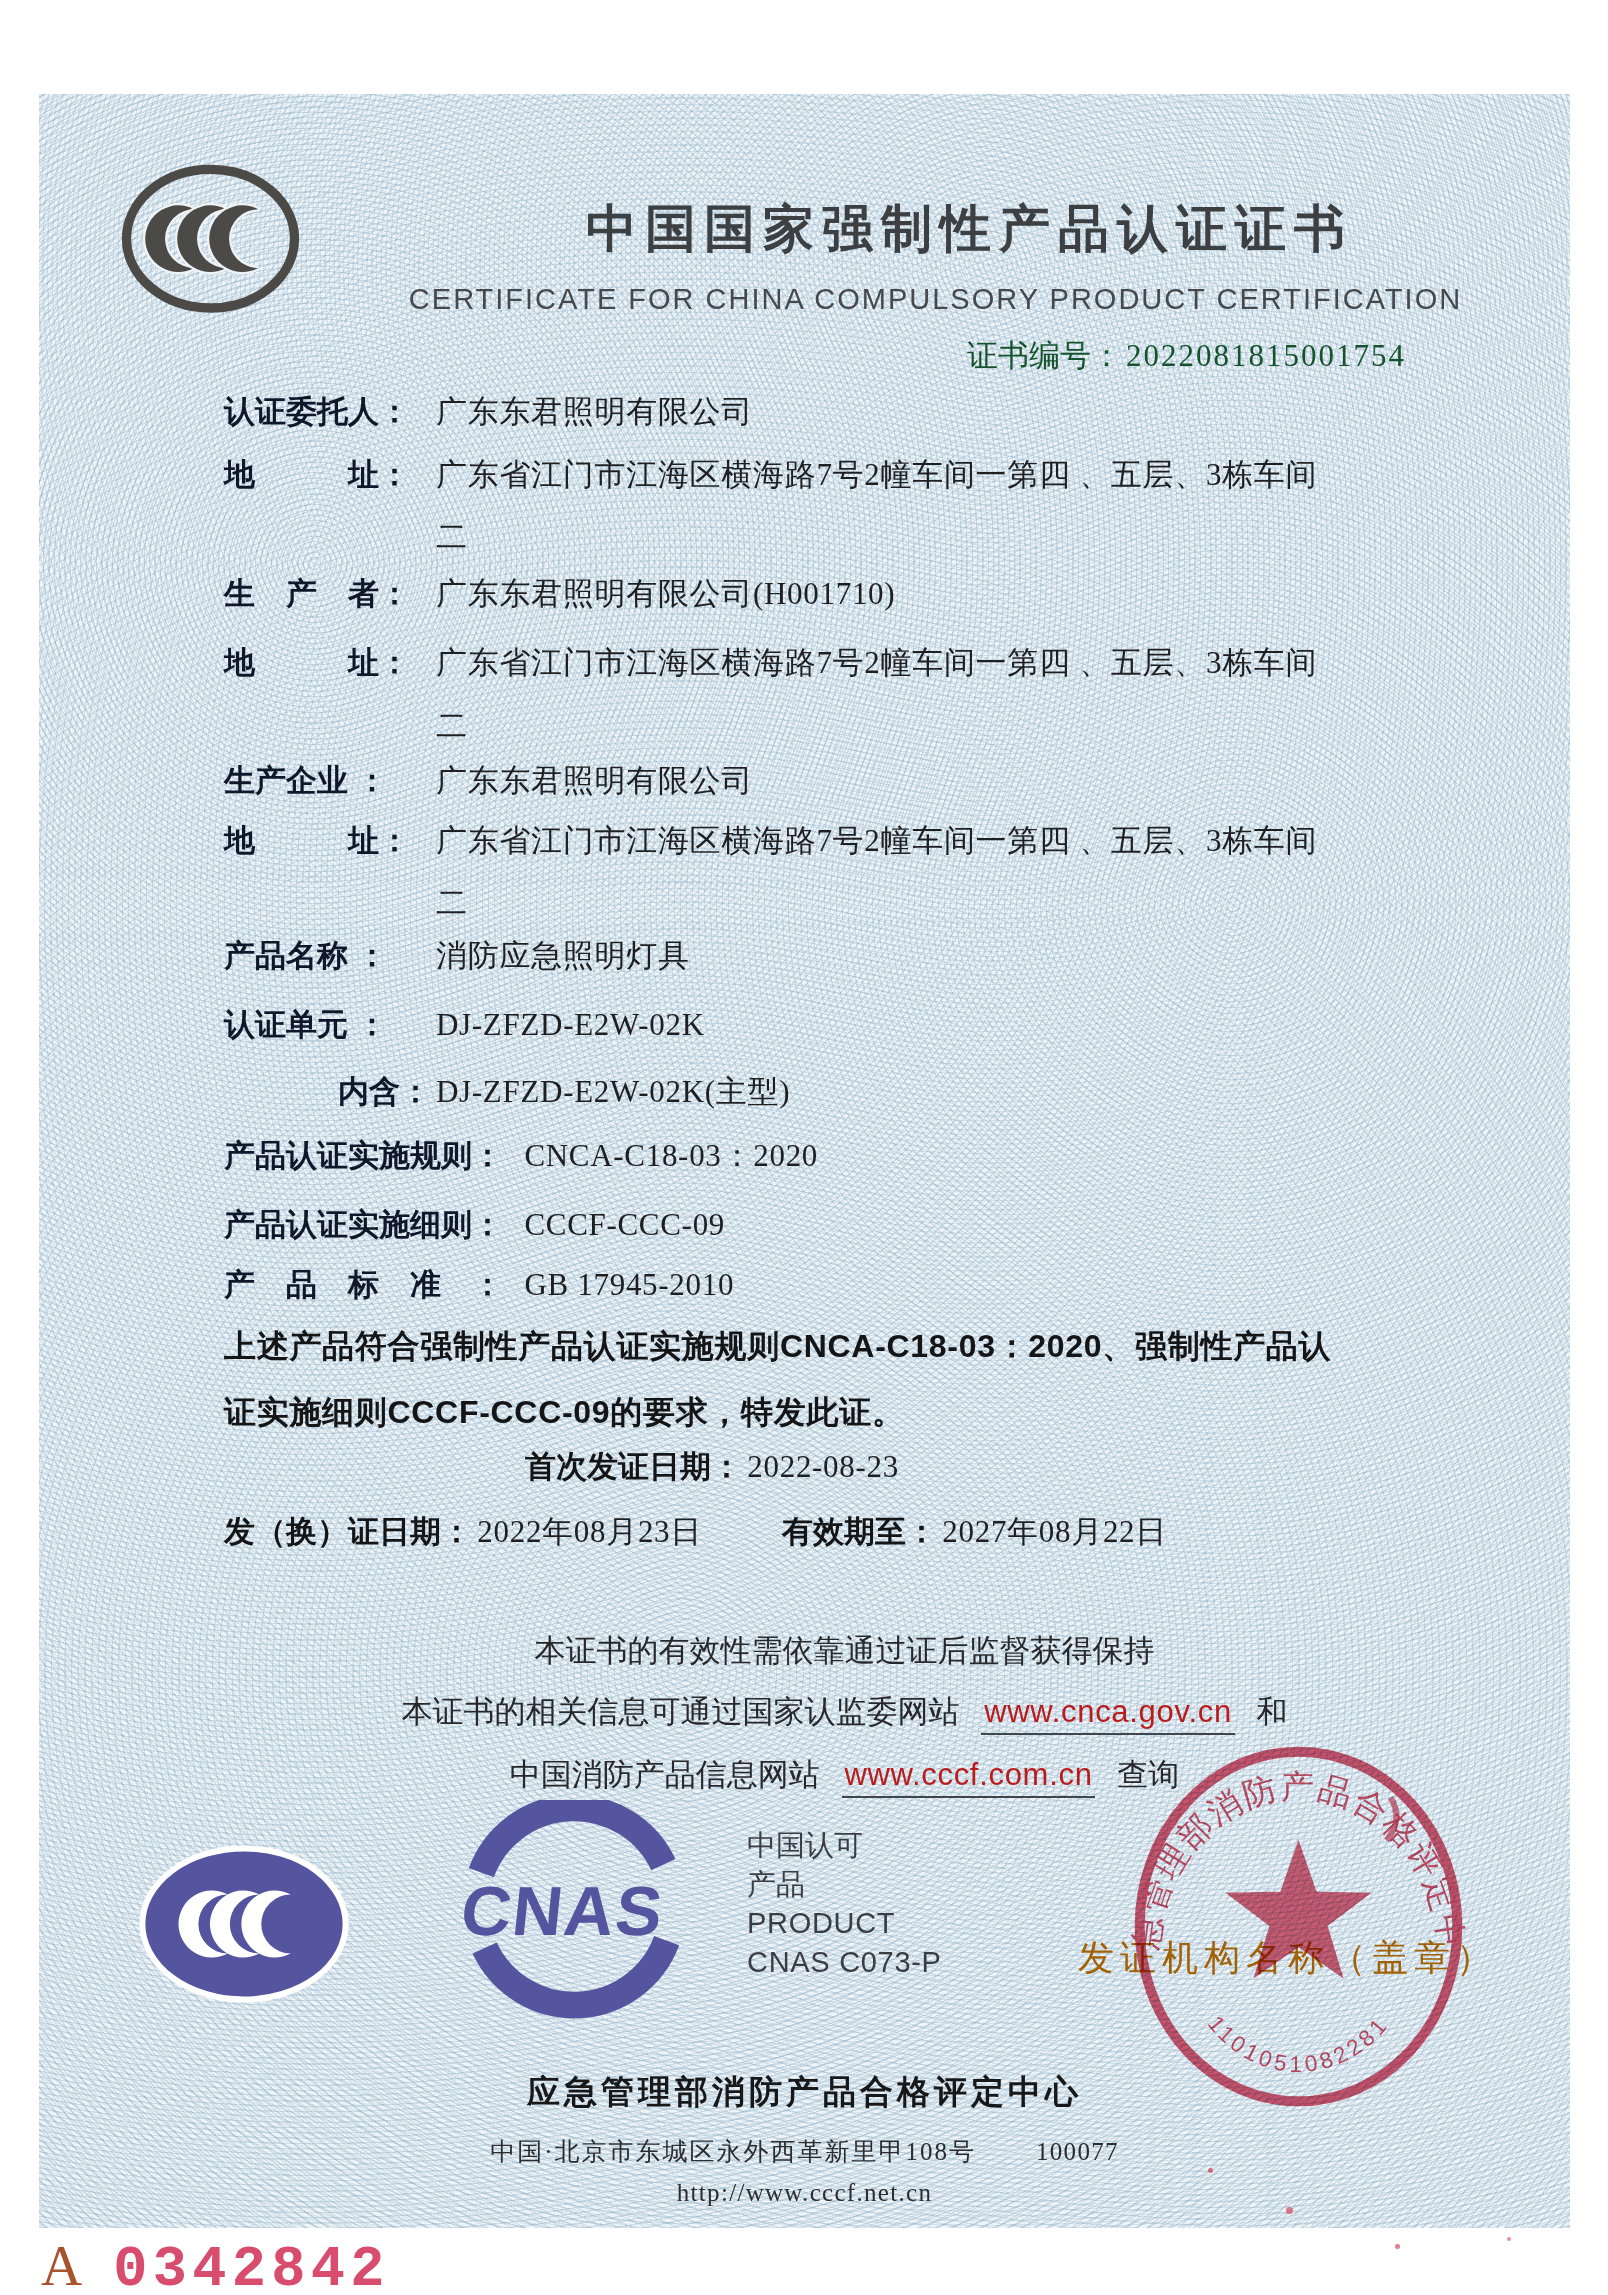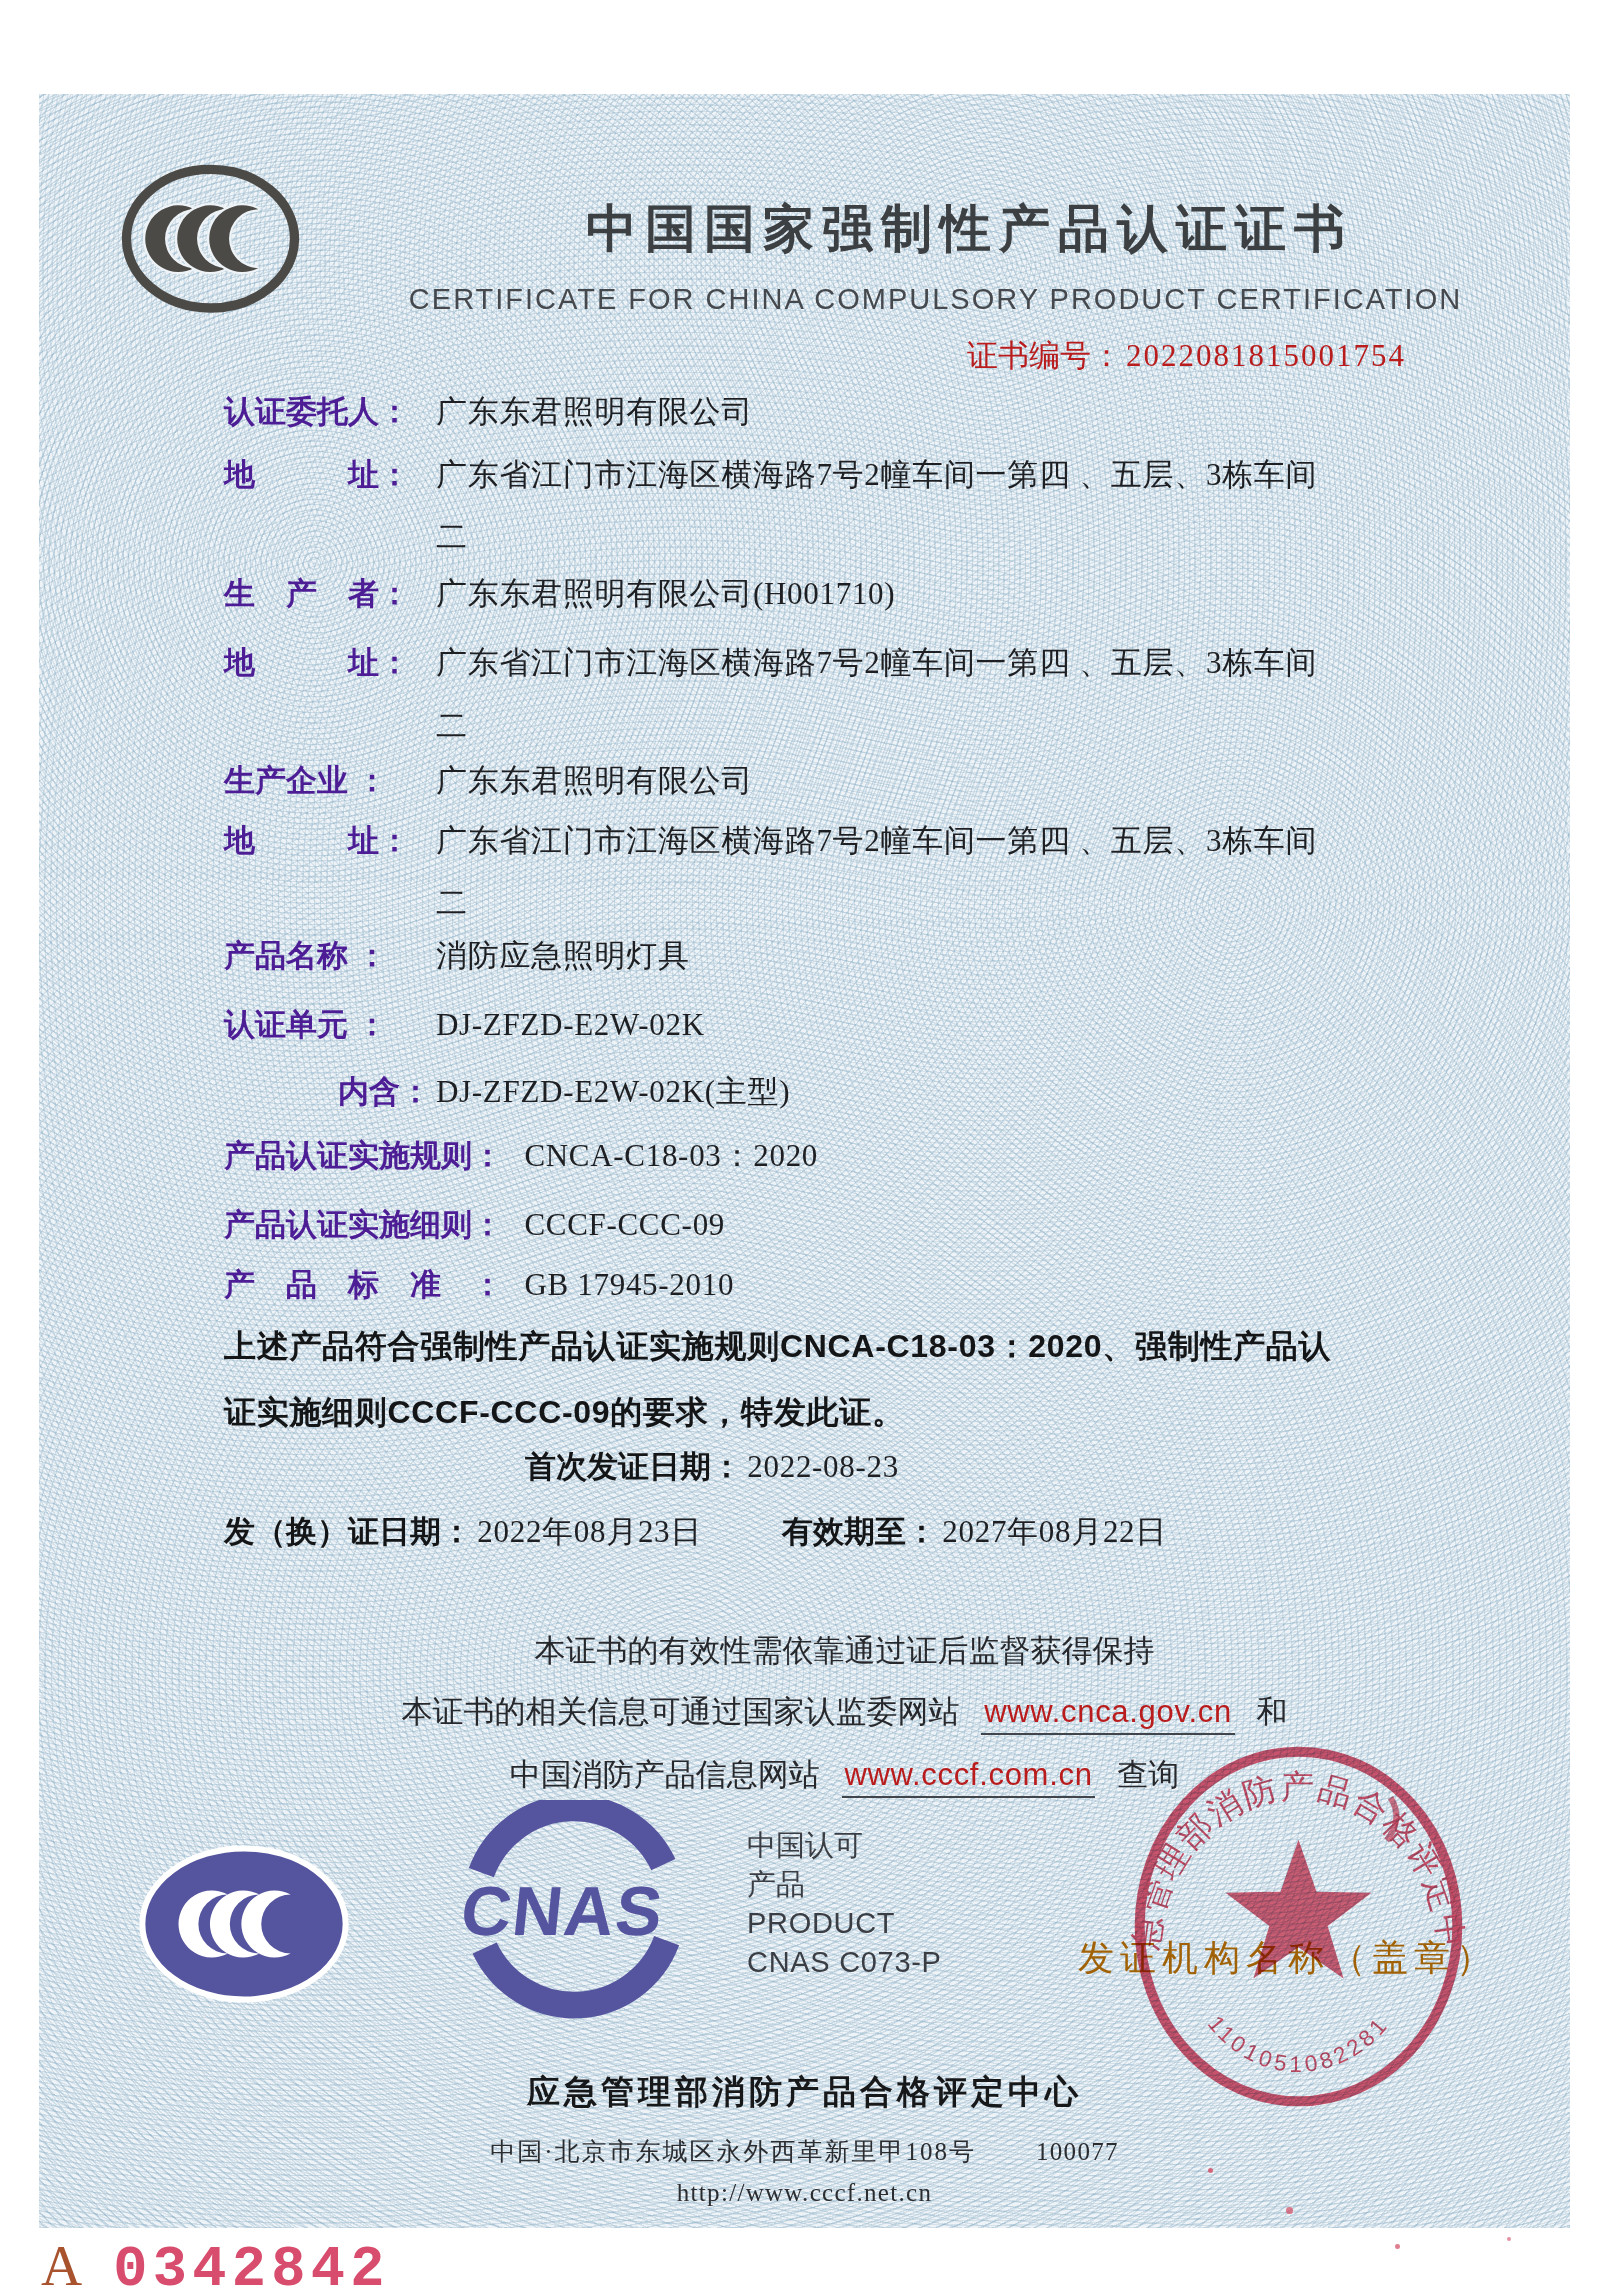--- a/index.html
+++ b/index.html
@@ -11,25 +11,25 @@
       background-image:
         repeating-radial-gradient(circle at 18% 22%, rgba(125,165,190,.30) 0 1px, rgba(255,255,255,0) 1.7px 5.3px),
         repeating-radial-gradient(circle at 78% 38%, rgba(125,165,190,.26) 0 1px, rgba(255,255,255,0) 1.7px 6px),
         repeating-radial-gradient(circle at 42% 74%, rgba(125,165,190,.26) 0 1px, rgba(255,255,255,0) 1.7px 6.7px),
         repeating-radial-gradient(circle at 62% 8%,  rgba(125,165,190,.22) 0 1px, rgba(255,255,255,0) 1.7px 4.7px);
   }
   .title{position:absolute;left:586px;top:195px;width:708px;font-size:51px;font-weight:600;
          letter-spacing:8px;color:#3c4043;white-space:nowrap;}
   .title-en{position:absolute;left:321px;top:283px;width:1229px;text-align:center;font-size:29px;
             letter-spacing:2px;color:#45494e;font-family:"Liberation Sans", sans-serif;white-space:nowrap;}
-  .certno{position:absolute;top:335px;right:203px;font-size:31px;color:#b91c1c;white-space:nowrap;}
+  .certno{position:absolute;top:335px;right:203px;font-size:31px;color:#14532d;white-space:nowrap;}
   .certno .num{letter-spacing:2px;margin-left:4px;}
 
   .row{position:absolute;left:224px;display:flex;align-items:flex-start;font-size:31px;line-height:41px;white-space:nowrap;}
-  .lbl{font-family:"Liberation Sans", sans-serif;font-weight:700;color:#4c1d95;white-space:pre;flex:none;}
+  .lbl{font-family:"Liberation Sans", sans-serif;font-weight:700;color:#0f172a;white-space:pre;flex:none;}
   .lw{width:212px;}
   .lbl.mr{margin-right:21.4px;}
   .val{font-family:"Liberation Serif", serif;color:#1d1f22;letter-spacing:0.7px;white-space:pre;}
   .row.indent{left:333px;}
   .row.indent .lbl{width:103px;text-align:center;}
   .crow{position:absolute;left:436px;font-size:31px;line-height:41px;color:#1d1f22;}
 
   .stmt{position:absolute;left:224px;width:1175px;font-size:32px;font-weight:700;
         font-family:"Liberation Sans", sans-serif;color:#141517;letter-spacing:0.7px;white-space:nowrap;}
   .first-issue{position:absolute;left:525px;font-size:31px;white-space:nowrap;}

